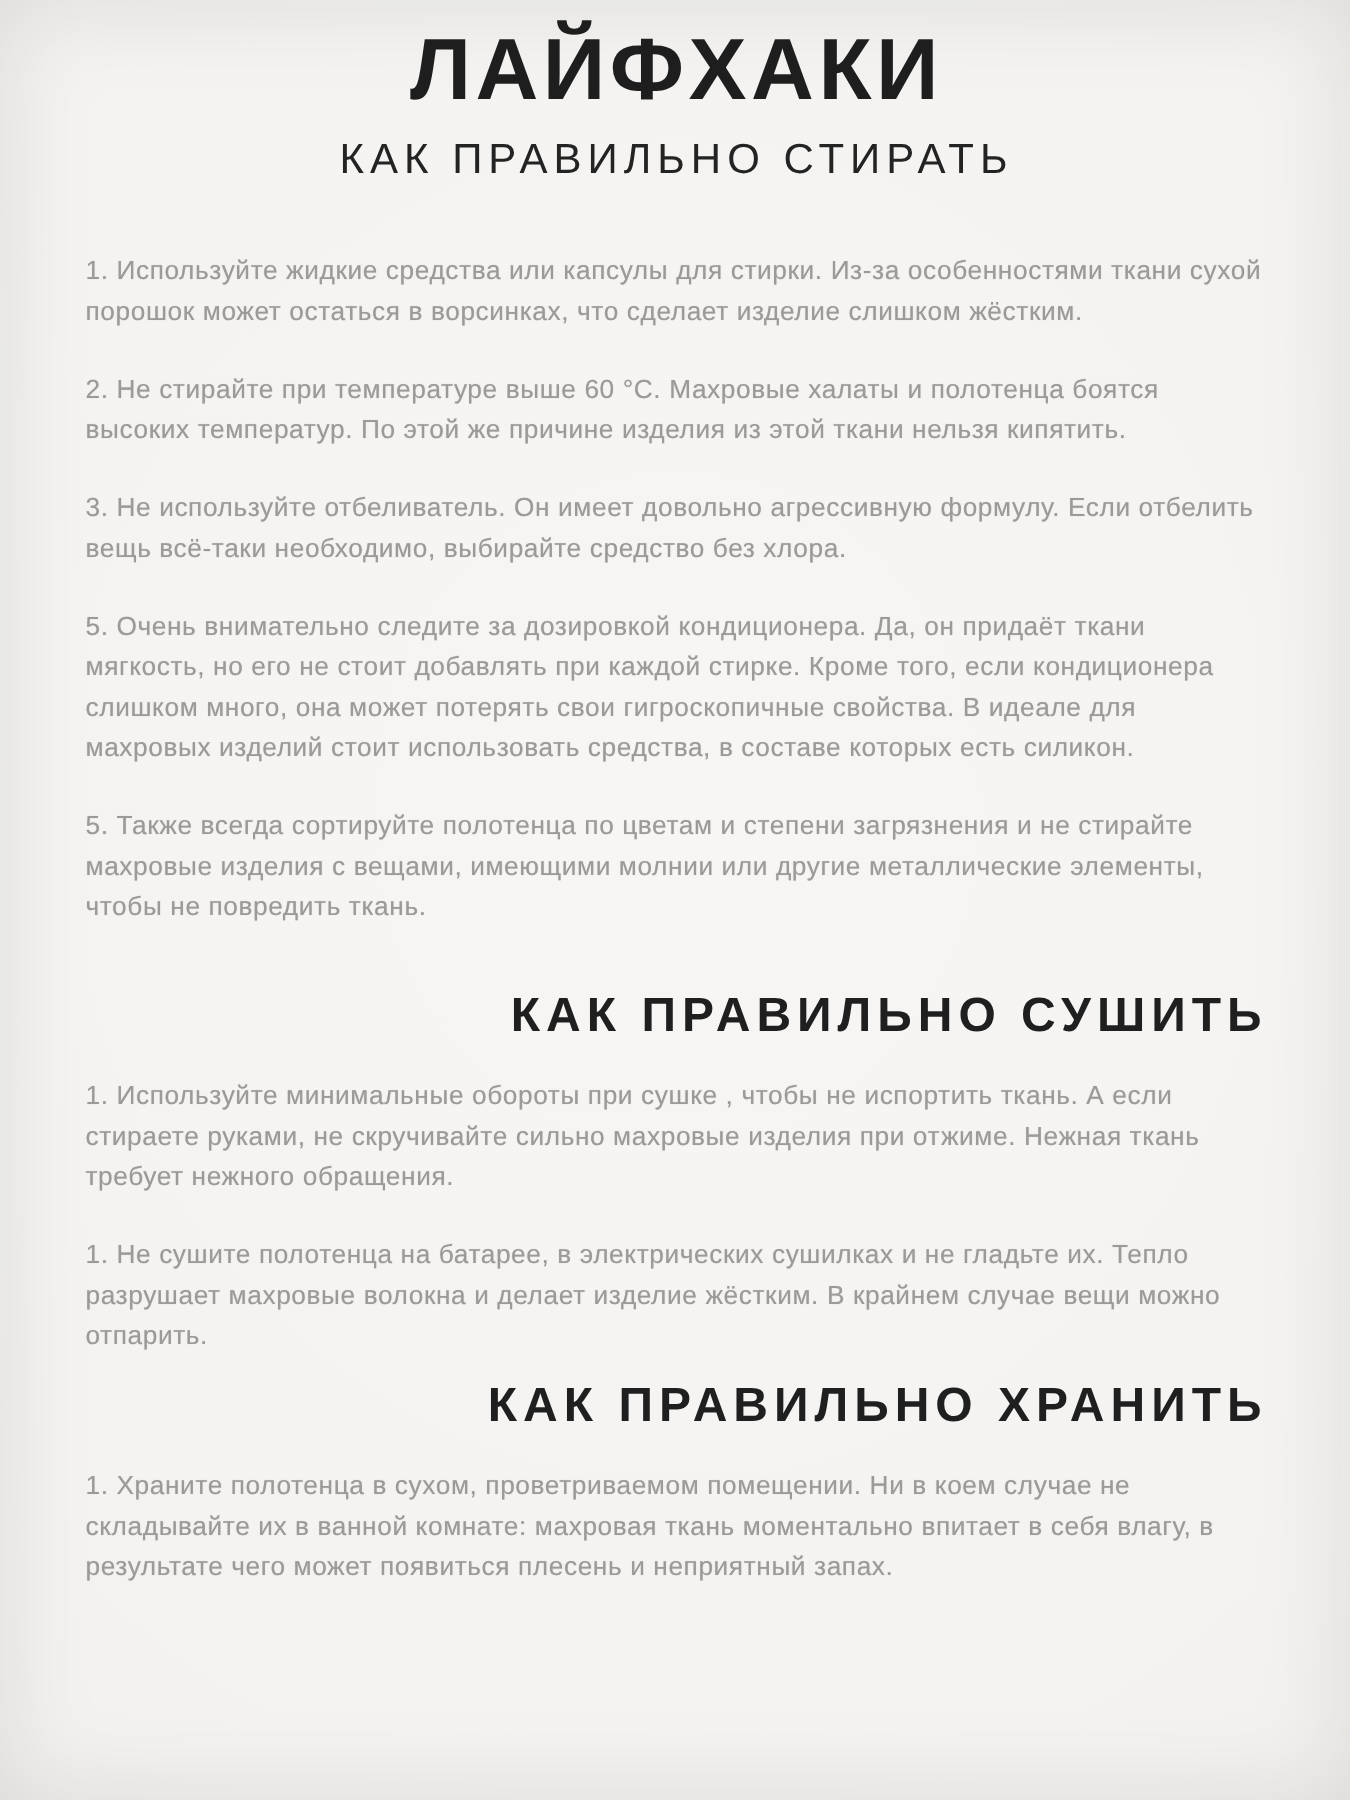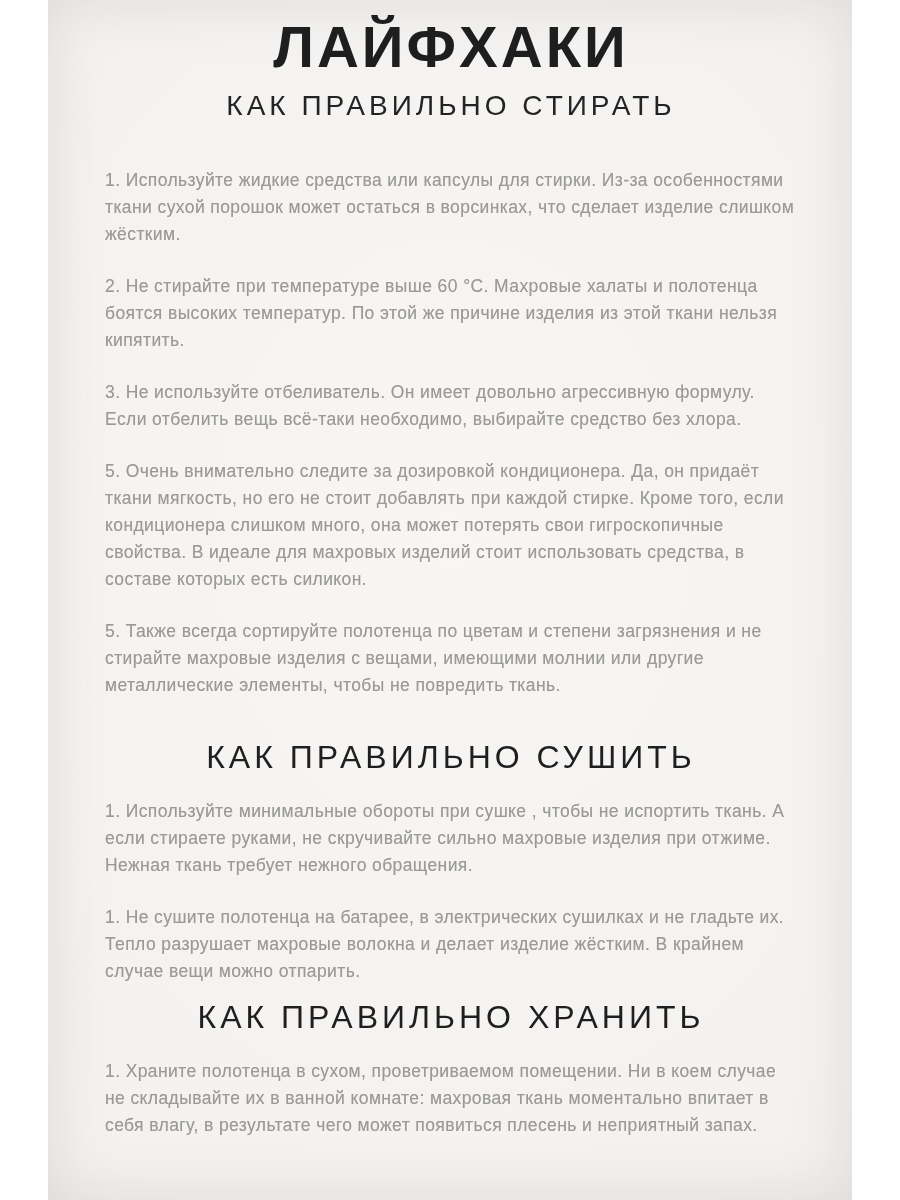--- a/index.html
+++ b/index.html
@@ -1,21 +1,21 @@
 <!DOCTYPE html>
 <html lang="ru"><head>
 <meta charset="utf-8">
 <style>
   html, body {
     margin: 0;
     padding: 0;
   }
   .page {
     position: relative;
-    width: 804px;
+    width: 900px;
     height: 1200px;
     margin: 0 auto;
     background: #f4f3f1;
     background-image: radial-gradient(ellipse 120% 100% at 50% 45%, #f7f6f4 0%, #f3f2f0 60%, #eceae8 100%);
     box-shadow: inset 0 0 60px rgba(120,115,110,0.18);
     overflow: hidden;
     font-family: "Liberation Sans", sans-serif;
     box-sizing: border-box;
     padding: 10px 55px 40px 57px;
   }
@@ -47,24 +47,24 @@
     line-height: 27px;
     letter-spacing: 0.4px;
     color: #9b9a98;
     text-shadow: 0 0 0.6px rgba(155,154,152,0.55);
   }
   .tip:last-child {
     margin-bottom: 0;
   }
   .section-heading {
     margin: 40px 0 22px 0;
-    text-align: center;
+    text-align: right;
     font-size: 32px;
     line-height: 1.15;
-    font-weight: 400;
+    font-weight: 700;
     letter-spacing: 4px;
     color: #1f1f1f;
   }
   .section-heading.storing {
     margin-top: 14px;
   }
 </style>
 </head>
 <body>
 

